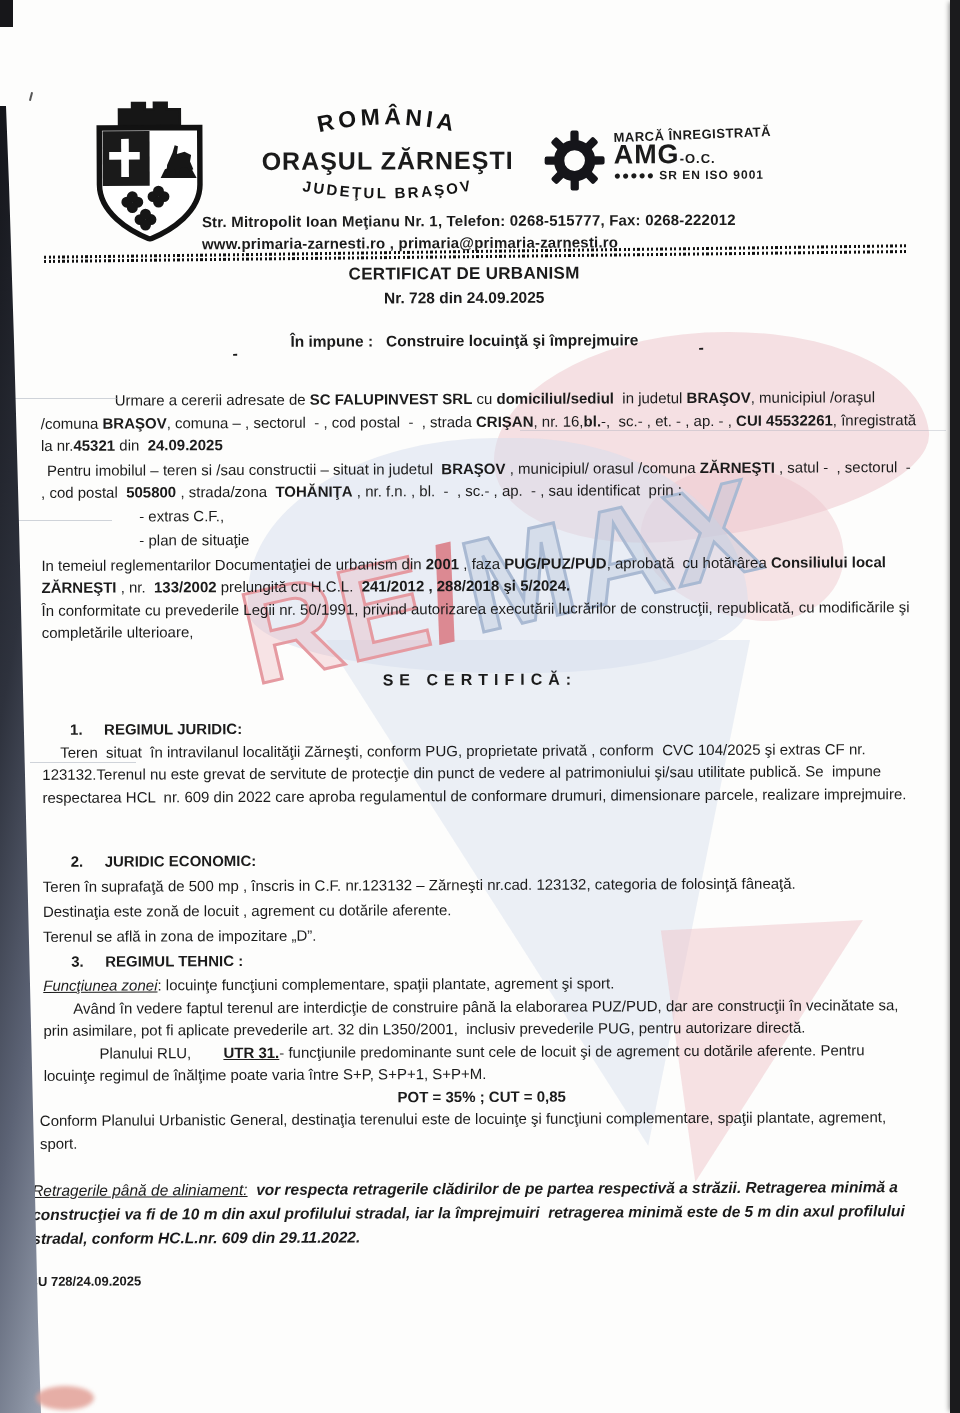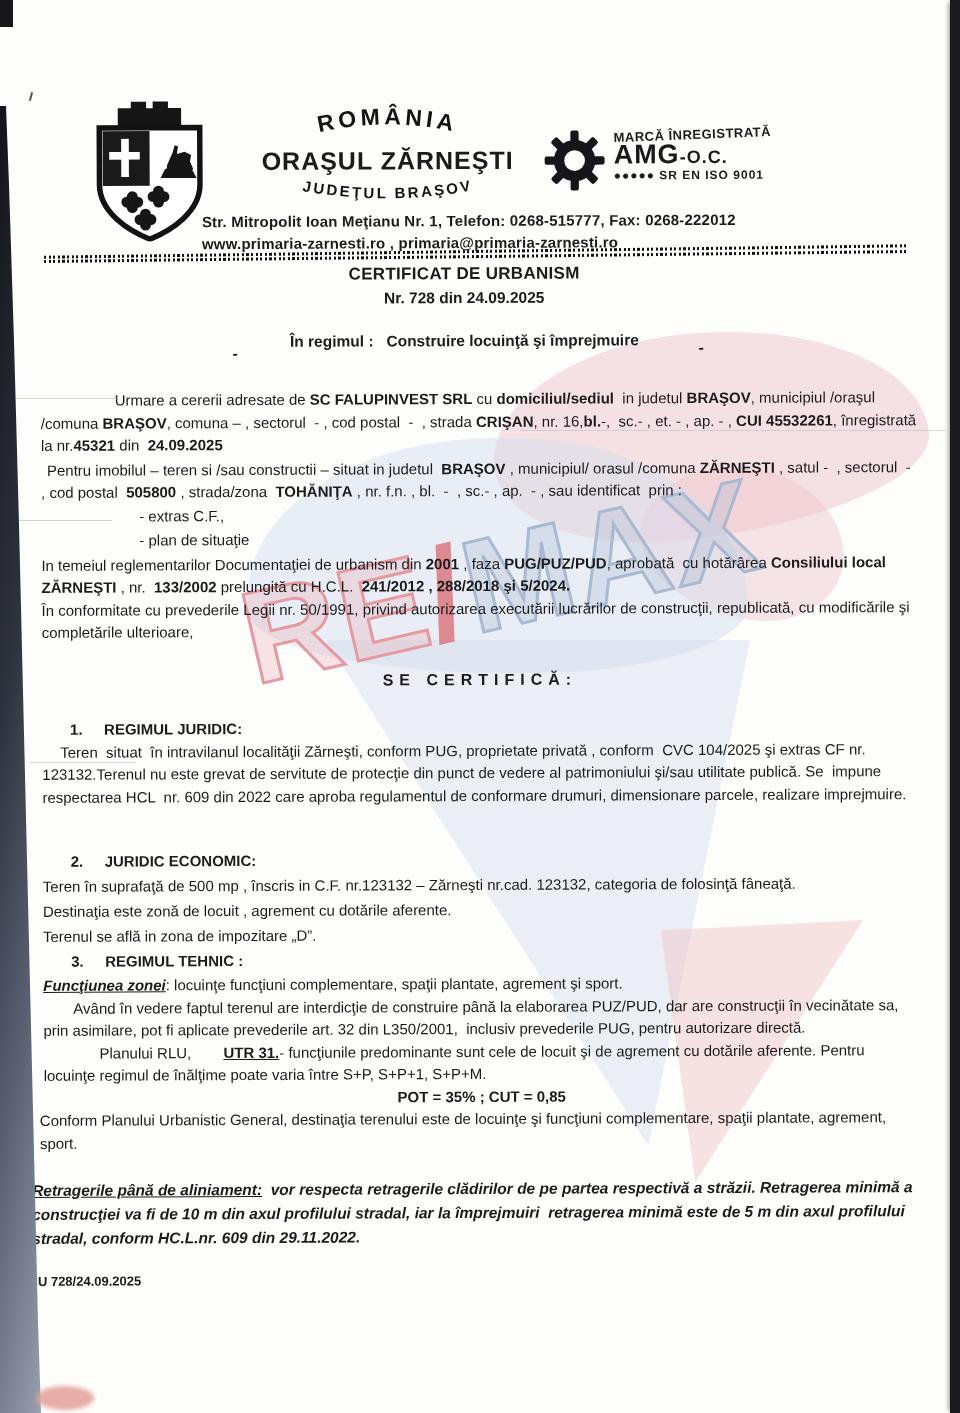--- a/index.html
+++ b/index.html
@@ -40,42 +40,42 @@
   
   .doc{position:absolute;inset:0;z-index:2;transform:rotate(-0.25deg);}
   .arms{position:absolute;left:86px;top:98px;}
   .center-head{position:absolute;left:250px;top:100px;width:280px;text-align:center;}
   .city-name{font-size:25px;font-weight:700;letter-spacing:1px;margin-top:-8px;}
   .amg{position:absolute;left:546px;top:126px;width:340px;}
   .gear{position:absolute;left:0;top:4px;}
   .amg-text{margin-left:70px;}
   .tm-label{font-size:13px;font-weight:700;letter-spacing:.5px;transform:rotate(-2deg);}
   .tm-name{font-size:27px;font-weight:700;letter-spacing:1px;line-height:1.05;}
-  .tm-suffix{font-size:18px;font-weight:700;}
+  .tm-suffix{font-size:13px;font-weight:700;}
   .tm-iso{font-size:12px;font-weight:700;letter-spacing:1px;}
   .addr{position:absolute;left:204px;top:210px;font-size:15px;font-weight:700;line-height:1.45;letter-spacing:.2px;}
   .sep{position:absolute;left:46px;top:250px;width:864px;}
   .sep div{height:3px;margin-bottom:2px;
      background:repeating-linear-gradient(90deg,#101010 0 2.2px,transparent 2.2px 4.6px);}
   .sep div:first-child{transform:rotate(-0.5deg);}
   .sep div:last-child{transform:rotate(-0.4deg);}
   .title-main{position:absolute;top:264px;width:100%;text-align:center;font-size:17px;font-weight:700;
      transform:translateX(-14px);letter-spacing:.3px;}
   .title-num{position:absolute;top:289px;width:100%;text-align:center;font-size:15.5px;font-weight:700;
      transform:translateX(-14px);}
   .purpose{position:absolute;top:332px;width:100%;text-align:center;font-size:15.5px;font-weight:700;
      transform:translateX(-14px);}
   .dash-l{position:absolute;left:234px;top:344px;font-weight:700;}
   .dash-r{position:absolute;left:700px;top:340px;font-weight:700;}
   .body{position:absolute;top:388px;left:0;right:0;padding:0 42px;font-size:15px;line-height:22.5px;}
   .rich{white-space:pre-wrap;}
   .seg-b{font-weight:700;}
   .seg-bi{font-weight:700;font-style:italic;}
   .seg-bu{font-weight:700;text-decoration:underline;padding-left:28px;}
-  .seg-biu{font-weight:700;font-style:italic;text-decoration:underline;text-align:right;}
+  .seg-biu{font-weight:400;font-style:italic;text-decoration:underline;text-align:right;}
   .p-request{text-indent:74px;}
   .p-property{text-indent:6px;margin-top:2px;}
   .cf-list{margin-left:98px;line-height:24px;}
   .p-temei{margin-top:2px;}
   .certify{margin-top:26px;text-align:center;font-size:16px;font-weight:700;letter-spacing:6px;}
   .sec-head{margin-top:26px;margin-left:28px;font-weight:700;}
   .sec-head .num{display:inline-block;width:34px;}
   .s1-text{text-indent:18px;}
   .s2-head{margin-top:42px;}
   .s2-line{line-height:25px;}
@@ -182,21 +182,21 @@
 
     <div class="sep">
         <div></div>
         <div></div>
       </div>
 
     <div class="title-main">CERTIFICAT DE URBANISM</div>
     <div class="title-num">Nr. 728 din  24.09.2025</div>
 
     <span class="dash-l">-</span>
-    <div class="purpose"><span>În regimul :</span>&nbsp;&nbsp;&nbsp;<span>Construire locuinţă şi împrejmuire</span></div>
+    <div class="purpose"><span>În impune :</span>&nbsp;&nbsp;&nbsp;<span>Construire locuinţă şi împrejmuire</span></div>
     <span class="dash-r">-</span>
 
     <div class="body">
       <div class="rich p-request"><span>Urmare a cererii adresate de </span><span class="seg-b">SC FALUPINVEST SRL</span><span> cu </span><span class="seg-b">domiciliul/sediul</span><span>  in judetul </span><span class="seg-b">BRAŞOV</span><span>, municipiul /oraşul /comuna </span><span class="seg-b">BRAŞOV</span><span>, comuna – , sectorul  - , cod postal  -  , strada </span><span class="seg-b">CRIŞAN</span><span>, nr. 16,</span><span class="seg-b">bl.</span><span>-,  sc.- , et. - , ap. - , </span><span class="seg-b">CUI 45532261</span><span>, înregistrată la nr.</span><span class="seg-b">45321</span><span> din  </span><span class="seg-b">24.09.2025</span></div>
       <div class="rich p-property"><span>Pentru imobilul – teren si /sau constructii – situat in judetul  </span><span class="seg-b">BRAŞOV</span><span> , municipiul/ orasul /comuna </span><span class="seg-b">ZĂRNEŞTI</span><span> , satul -  , sectorul  - , cod postal  </span><span class="seg-b">505800</span><span> , strada/zona  </span><span class="seg-b">TOHĂNIŢA</span><span> , nr. f.n. , bl.  -  , sc.- , ap.  - , sau identificat  prin :</span></div>
       <div class="cf-list">- extras C.F.,</div>
       <div class="cf-list">- plan de situaţie</div>
       <div class="rich p-temei"><span>In temeiul reglementarilor Documentaţiei de urbanism din </span><span class="seg-b">2001</span><span> , faza </span><span class="seg-b">PUG/PUZ/PUD</span><span>, aprobată  cu hotărârea </span><span class="seg-b">Consiliului local ZĂRNEŞTI</span><span> , nr.  </span><span class="seg-b">133/2002</span><span> prelungită cu H.C.L.  </span><span class="seg-b">241/2012 , 288/2018 şi 5/2024.</span></div>
       <div class="rich"><span>În conformitate cu prevederile Legii nr. 50/1991, privind autorizarea executării lucrărilor de construcţii, republicată, cu modificările şi completările ulterioare,</span></div>
 

